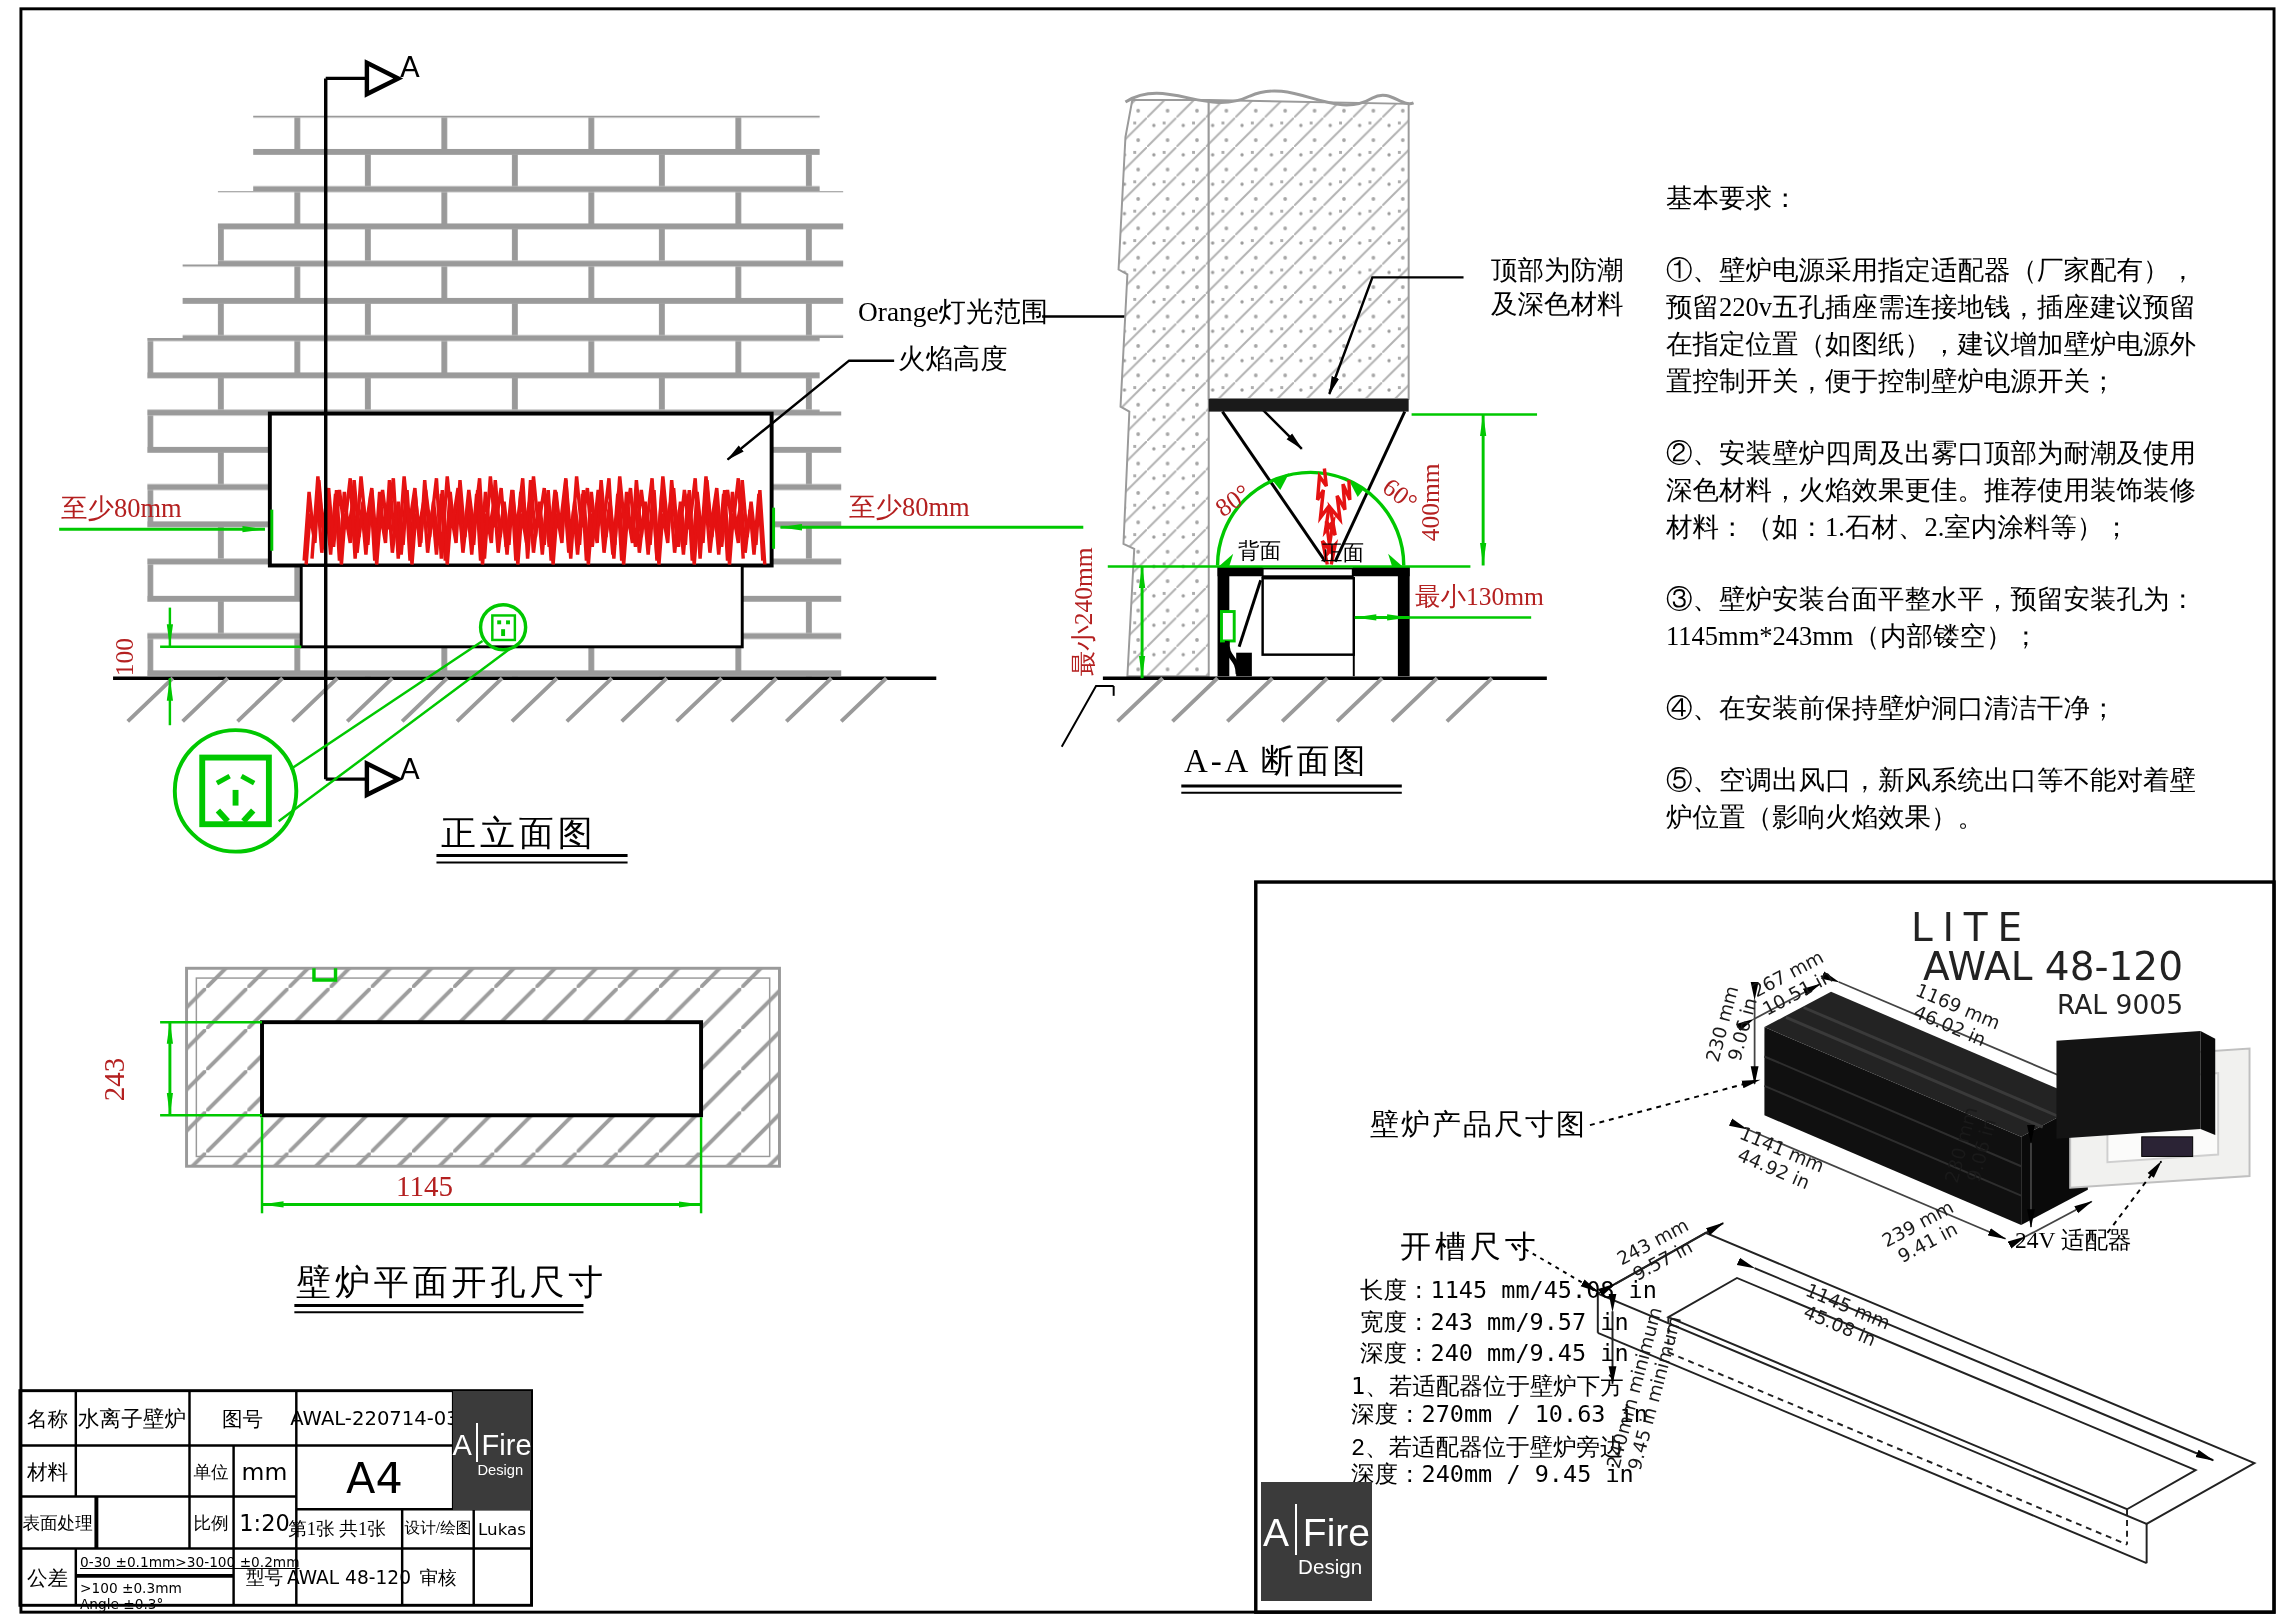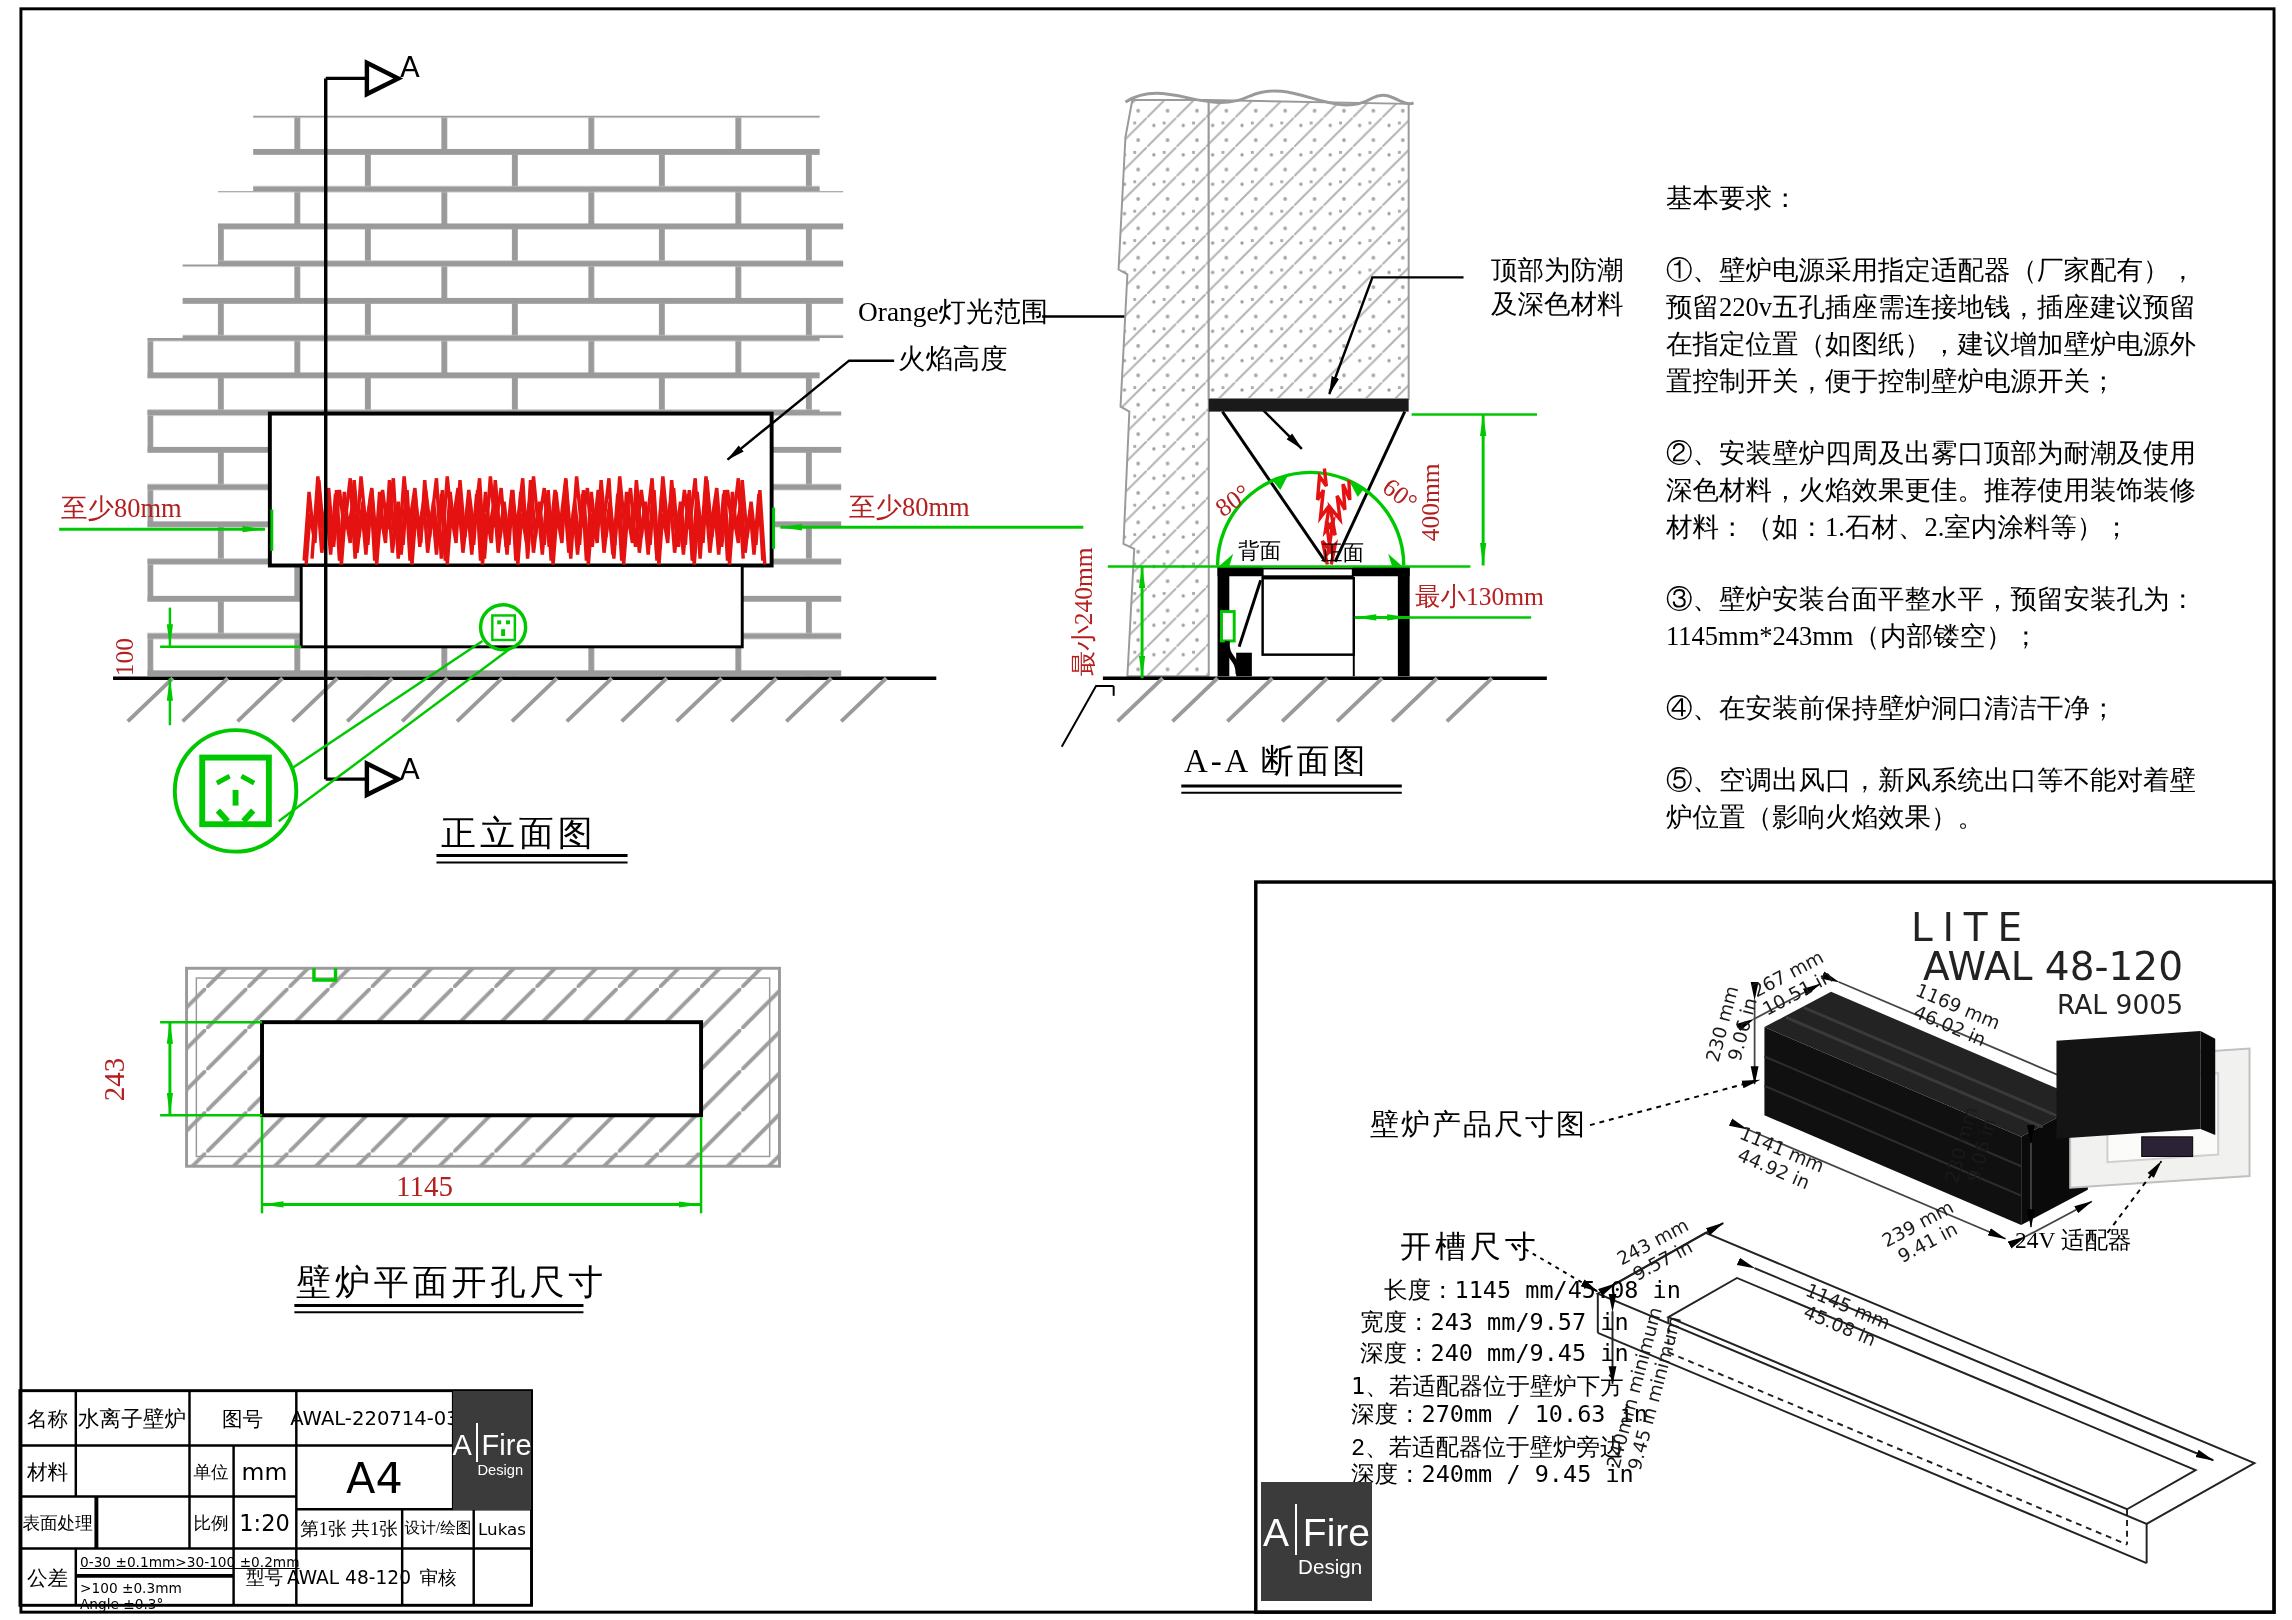--- a/index.html
+++ b/index.html
@@ -335,21 +335,21 @@
 <div class="dim3d" style="left:1933px;top:1127px;transform:rotate(-75deg);">
   <div>230 mm</div>
       <div>9.06 in</div>
 </div>
 <div class="dim3d" style="left:1884px;top:1213px;transform:rotate(-28deg);">
   <div>239 mm</div>
       <div>9.41 in</div>
 </div>
 
 <div class="lbl" style="left:1400px;top:1229px;font-size:31px;letter-spacing:3.9px;">开槽尺寸</div>
-<div class="slotTxt" style="left:1360px;top:1274px;margin-left:24px;">长度：1145 mm/45.08 in</div>
+<div class="slotTxt" style="left:1360px;top:1274px;">长度：1145 mm/45.08 in</div>
 <div class="slotTxt" style="left:1360px;top:1306px;">宽度：243 mm/9.57 in</div>
 <div class="slotTxt" style="left:1360px;top:1337px;">深度：240 mm/9.45 in</div>
 <div class="slotTxt" style="left:1351px;top:1370px;">1、若适配器位于壁炉下方</div>
 <div class="slotTxt" style="left:1351px;top:1398px;">深度：270mm / 10.63 in</div>
 <div class="slotTxt" style="left:1351px;top:1431px;font-family:Liberation Mono, monospace;">2、若适配器位于壁炉旁边</div>
 <div class="slotTxt" style="left:1351px;top:1458px;">深度：240mm / 9.45 in</div>
 
 <div class="dim3d" style="left:1619px;top:1231px;transform:rotate(-28deg);">
   <div>243 mm</div>
       <div>9.57 in</div>
@@ -376,21 +376,21 @@
 <div class="tb" style="left:75px;top:1391px;width:114px;height:55px;font-size:21.6px;">水离子壁炉</div>
 <div class="tb" style="left:189px;top:1391px;width:107px;height:55px;font-size:20.6px;">图号</div>
 <div class="tb sans" style="left:296px;top:1391px;width:157px;height:55px;font-size:19.6px;">AWAL-220714-03</div>
 <div class="tb" style="left:19.6px;top:1446px;width:56px;height:51px;font-size:20.6px;">材料</div>
 <div class="tb" style="left:189px;top:1446px;width:44px;height:51px;font-size:17.6px;">单位</div>
 <div class="tb sans" style="left:233px;top:1446px;width:63px;height:51px;font-size:23.5px;">mm</div>
 <div class="tb sans" style="left:296px;top:1446px;width:157px;height:64px;font-size:43px;">A4</div>
 <div class="tb" style="left:19.6px;top:1497px;width:76px;height:52px;font-size:17.6px;">表面处理</div>
 <div class="tb" style="left:189px;top:1497px;width:44px;height:52px;font-size:17.6px;">比例</div>
 <div class="tb sans" style="left:233px;top:1497px;width:63px;height:52px;font-size:22.5px;">1:20</div>
-<div class="tb" style="left:296px;top:1509px;width:106px;height:39px;font-size:18.6px;">第1张 共1张</div>
+<div class="tb" style="left:296px;top:1509px;width:82px;height:39px;font-size:18.6px;">第1张 共1张</div>
 <div class="tb" style="left:402px;top:1509px;width:72px;height:39px;font-size:15.7px;">设计/绘图</div>
 <div class="tb sans" style="left:473px;top:1509px;width:58px;height:39px;font-size:16.7px;">Lukas</div>
 <div class="tb" style="left:19.6px;top:1549px;width:56px;height:57px;font-size:20.6px;">公差</div>
 <div class="lbl sans" style="left:80px;top:1555px;width:149px;font-size:13.7px;display:flex;justify-content:space-between;text-decoration:underline;">
   <span>0-30 ±0.1mm</span>
       <span>&gt;30-100 ±0.2mm</span>
 </div>
 <div class="lbl sans" style="left:80px;top:1581px;width:149px;font-size:13.7px;display:flex;justify-content:space-between;flex-direction:column;">
   <span>&gt;100 ±0.3mm</span>
       <span>Angle ±0.3°</span>

